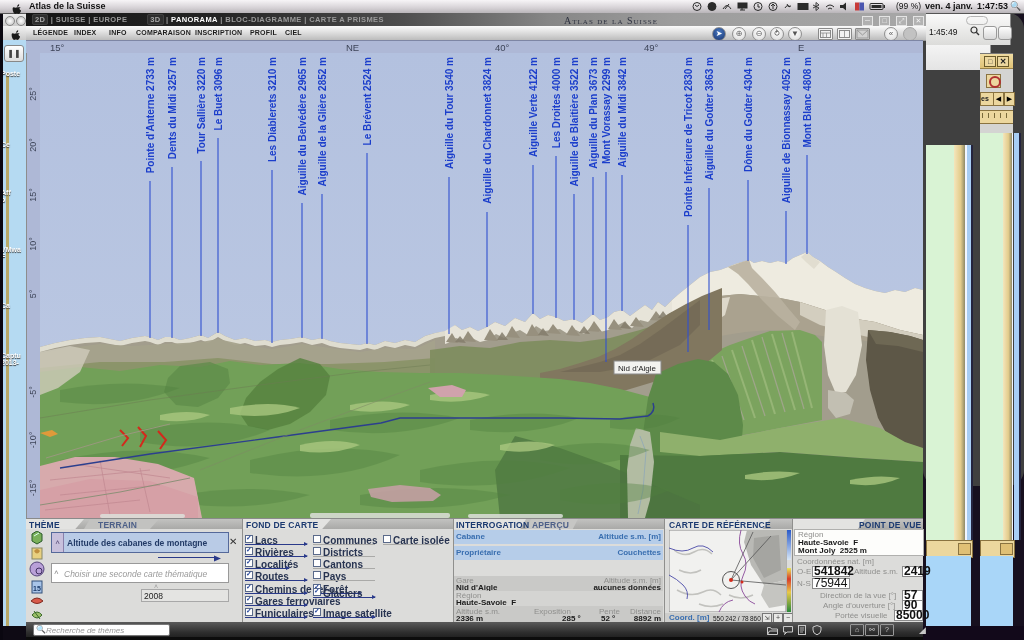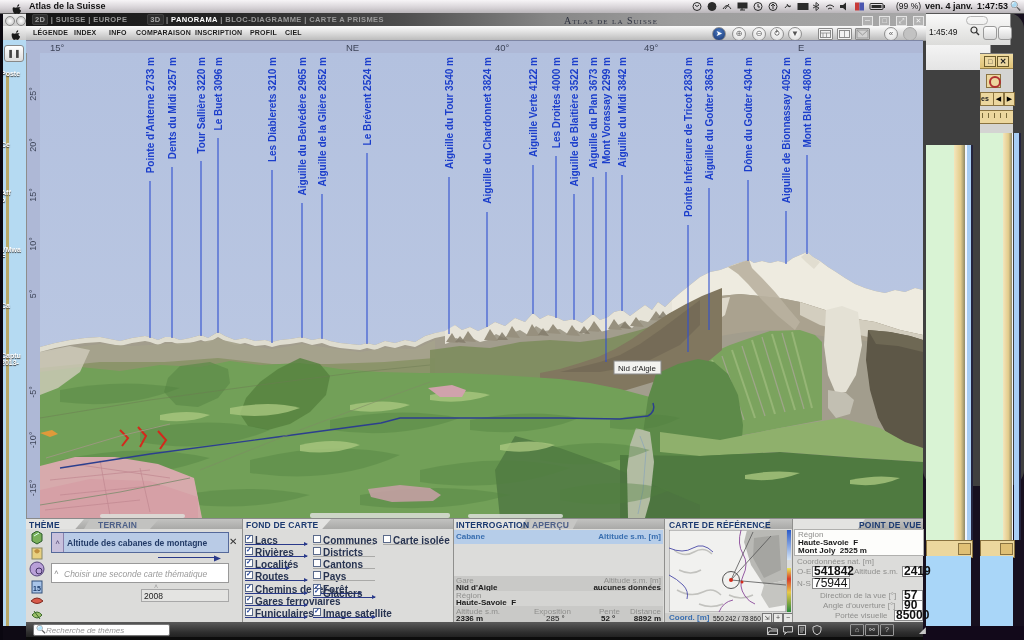--- a/index.html
+++ b/index.html
@@ -581,37 +581,41 @@
   <div class="psep" style="left:427px;"></div>
 
   <div class="pchip" style="left:428px;width:72px;clip-path:polygon(0 0,100% 0,92% 100%,0 100%);"></div>
   <div class="pchip" style="left:500px;width:52px;background:#c6c6c4;clip-path:polygon(10% 0,100% 0,90% 100%,0 100%);"></div>
   <div class="ptitle" style="left:430px;">INTERROGATION</div>
   <div class="ptitle" style="left:506px;color:#4e6088;">APERÇU</div>
   <div class="abs" style="left:428px;top:11px;width:209px;height:14px;background:#b6cde9;">
     <div class="abs" style="left:2px;top:2px;color:#3a6fb0;font-weight:bold;">Cabane</div>
     <div class="abs" style="right:2px;top:2px;color:#3a6fb0;font-weight:bold;">Altitude s.m. [m]</div>
   </div>
+  <div class="abs" style="left:428px;top:27px;width:209px;height:14px;background:#b6cde9;">
+    <div class="abs" style="left:2px;top:2px;color:#3a6fb0;font-weight:bold;">Propriétaire</div>
+    <div class="abs" style="right:2px;top:2px;color:#3a6fb0;font-weight:bold;">Couchettes</div>
+  </div>
   <div class="abs" style="left:428px;top:57px;width:209px;height:15px;background:#c9c9c7;">
     <div class="abs gl" style="left:2px;top:0px;">Gare</div>
     <div class="abs gl" style="right:2px;top:0px;">Altitude s.m. [m]</div>
     <div class="abs dk" style="left:2px;top:7px;font-weight:bold;">Nid d'Aigle</div>
     <div class="abs dk" style="right:2px;top:7px;font-weight:bold;">aucunes données</div>
   </div>
   <div class="abs" style="left:428px;top:72px;width:209px;height:15px;background:#d4d4d2;">
     <div class="abs gl" style="left:2px;top:0px;">Région</div>
     <div class="abs dk" style="left:2px;top:7px;font-weight:bold;">Haute-Savoie&nbsp;&nbsp;F</div>
   </div>
   <div class="abs" style="left:428px;top:87px;width:209px;height:16px;background:#c9c9c7;">
     <div class="abs gl" style="left:2px;top:1px;">Altitude s.m.</div>
     <div class="abs gl" style="left:80px;top:1px;">Exposition</div>
     <div class="abs gl" style="left:145px;top:1px;">Pente</div>
     <div class="abs gl" style="right:2px;top:1px;">Distance</div>
     <div class="abs dk" style="left:2px;top:8px;font-weight:bold;">2336 m</div>
-    <div class="abs dk" style="left:92px;top:8px;font-weight:normal;">285 °</div>
+    <div class="abs dk" style="left:108px;top:8px;font-weight:bold;">285 °</div>
     <div class="abs dk" style="left:147px;top:8px;font-weight:bold;">52 °</div>
     <div class="abs dk" style="right:2px;top:8px;font-weight:bold;">8892 m</div>
   </div>
   <div class="psep" style="left:638px;"></div>
 
   <div class="pchip" style="left:639px;width:105px;clip-path:polygon(0 0,100% 0,93% 100%,0 100%);"></div>
   <div class="ptitle" style="left:643px;">CARTE DE RÉFÉRENCE</div>
   <svg class="abs" style="left:643px;top:11px;" width="122" height="82" viewBox="0 0 122 82">
     <rect x="0" y="0" width="117" height="82" fill="#f1f1ef" stroke="#888"></rect>
     <g stroke="#c2c2be" stroke-width="1.5" fill="none">

